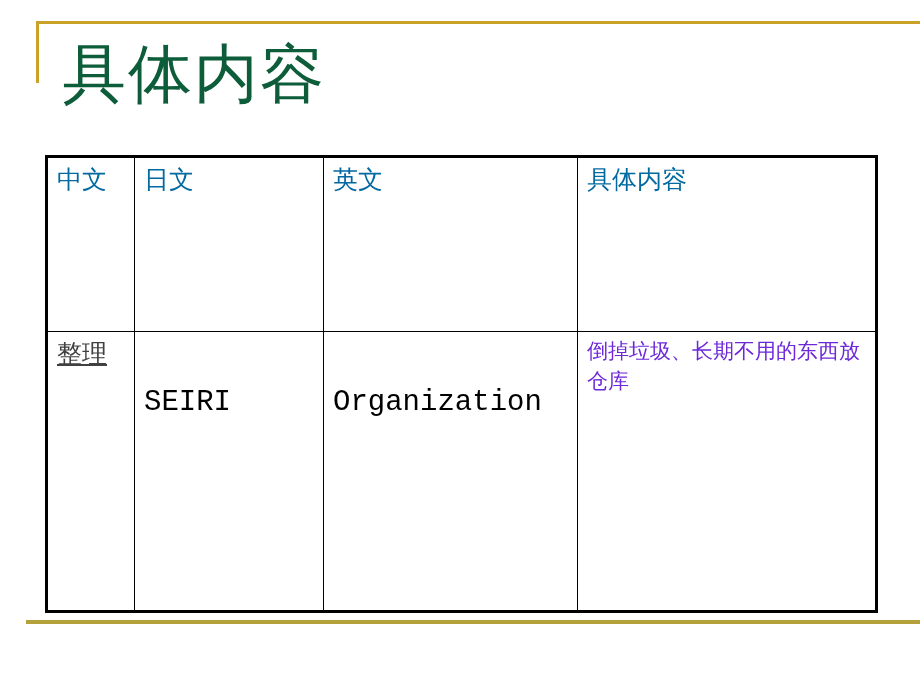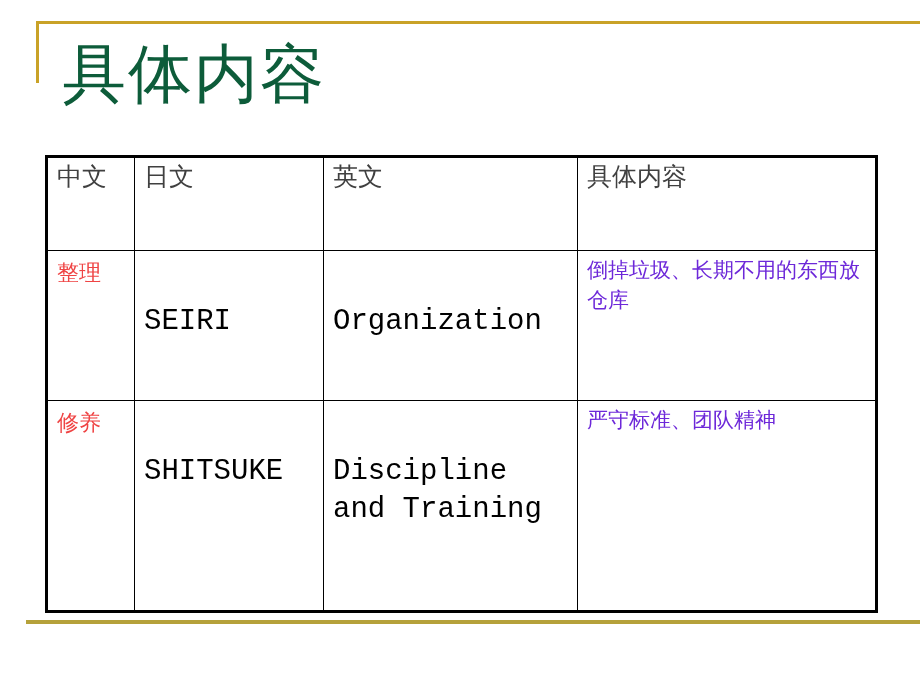--- a/index.html
+++ b/index.html
@@ -93,30 +93,31 @@
   
   tr.r-head td { height: 50px; }
   tr.r-1 td { height: 82px; }
   tr.r-2 td { height: 80px; }
   tr.r-3 td { height: 76px; }
   tr.r-4 td { height: 75px; }
   tr.r-5 td { height: 94px; }
 
   .cn {
     font-family: "DejaVu Serif", "Liberation Serif", serif;
-    font-size: 22px;
+    font-size: 25px;
     line-height: 36px;
-    color: #ef4444;
+    color: #404040;
     white-space: nowrap;
+    text-decoration: underline;
   }
   .cn-head {
-    font-family: Liberation Mono, monospace;
+    font-family: Liberation Sans, sans-serif;
     font-size: 25px;
     line-height: 34px;
-    color: #404040;
+    color: #0369a1;
     white-space: nowrap;
   }
   .lat {
     font-family: Liberation Mono, monospace;
     font-size: 29px;
     line-height: 38px;
     color: #000000;
     margin-top: 48px;
   }
   .ex {
@@ -172,31 +173,17 @@
               <div class="lat">Organization</div>
             </td>
           <td>
               <div class="ex">倒掉垃圾、长期不用的东西放仓库</div>
             </td>
         </tr>
 
 
 
 
-        <tr class="r-5">
-          <td>
-              <div class="cn">修养</div>
-            </td>
-          <td>
-              <div class="lat">SHITSUKE</div>
-            </td>
-          <td>
-              <div class="lat">Discipline and Training</div>
-            </td>
-          <td>
-              <div class="ex">严守标准、团队精神</div>
-            </td>
-        </tr>
       </tbody>
     </table>
   </div>
 
 </div>
 
 </body></html>

